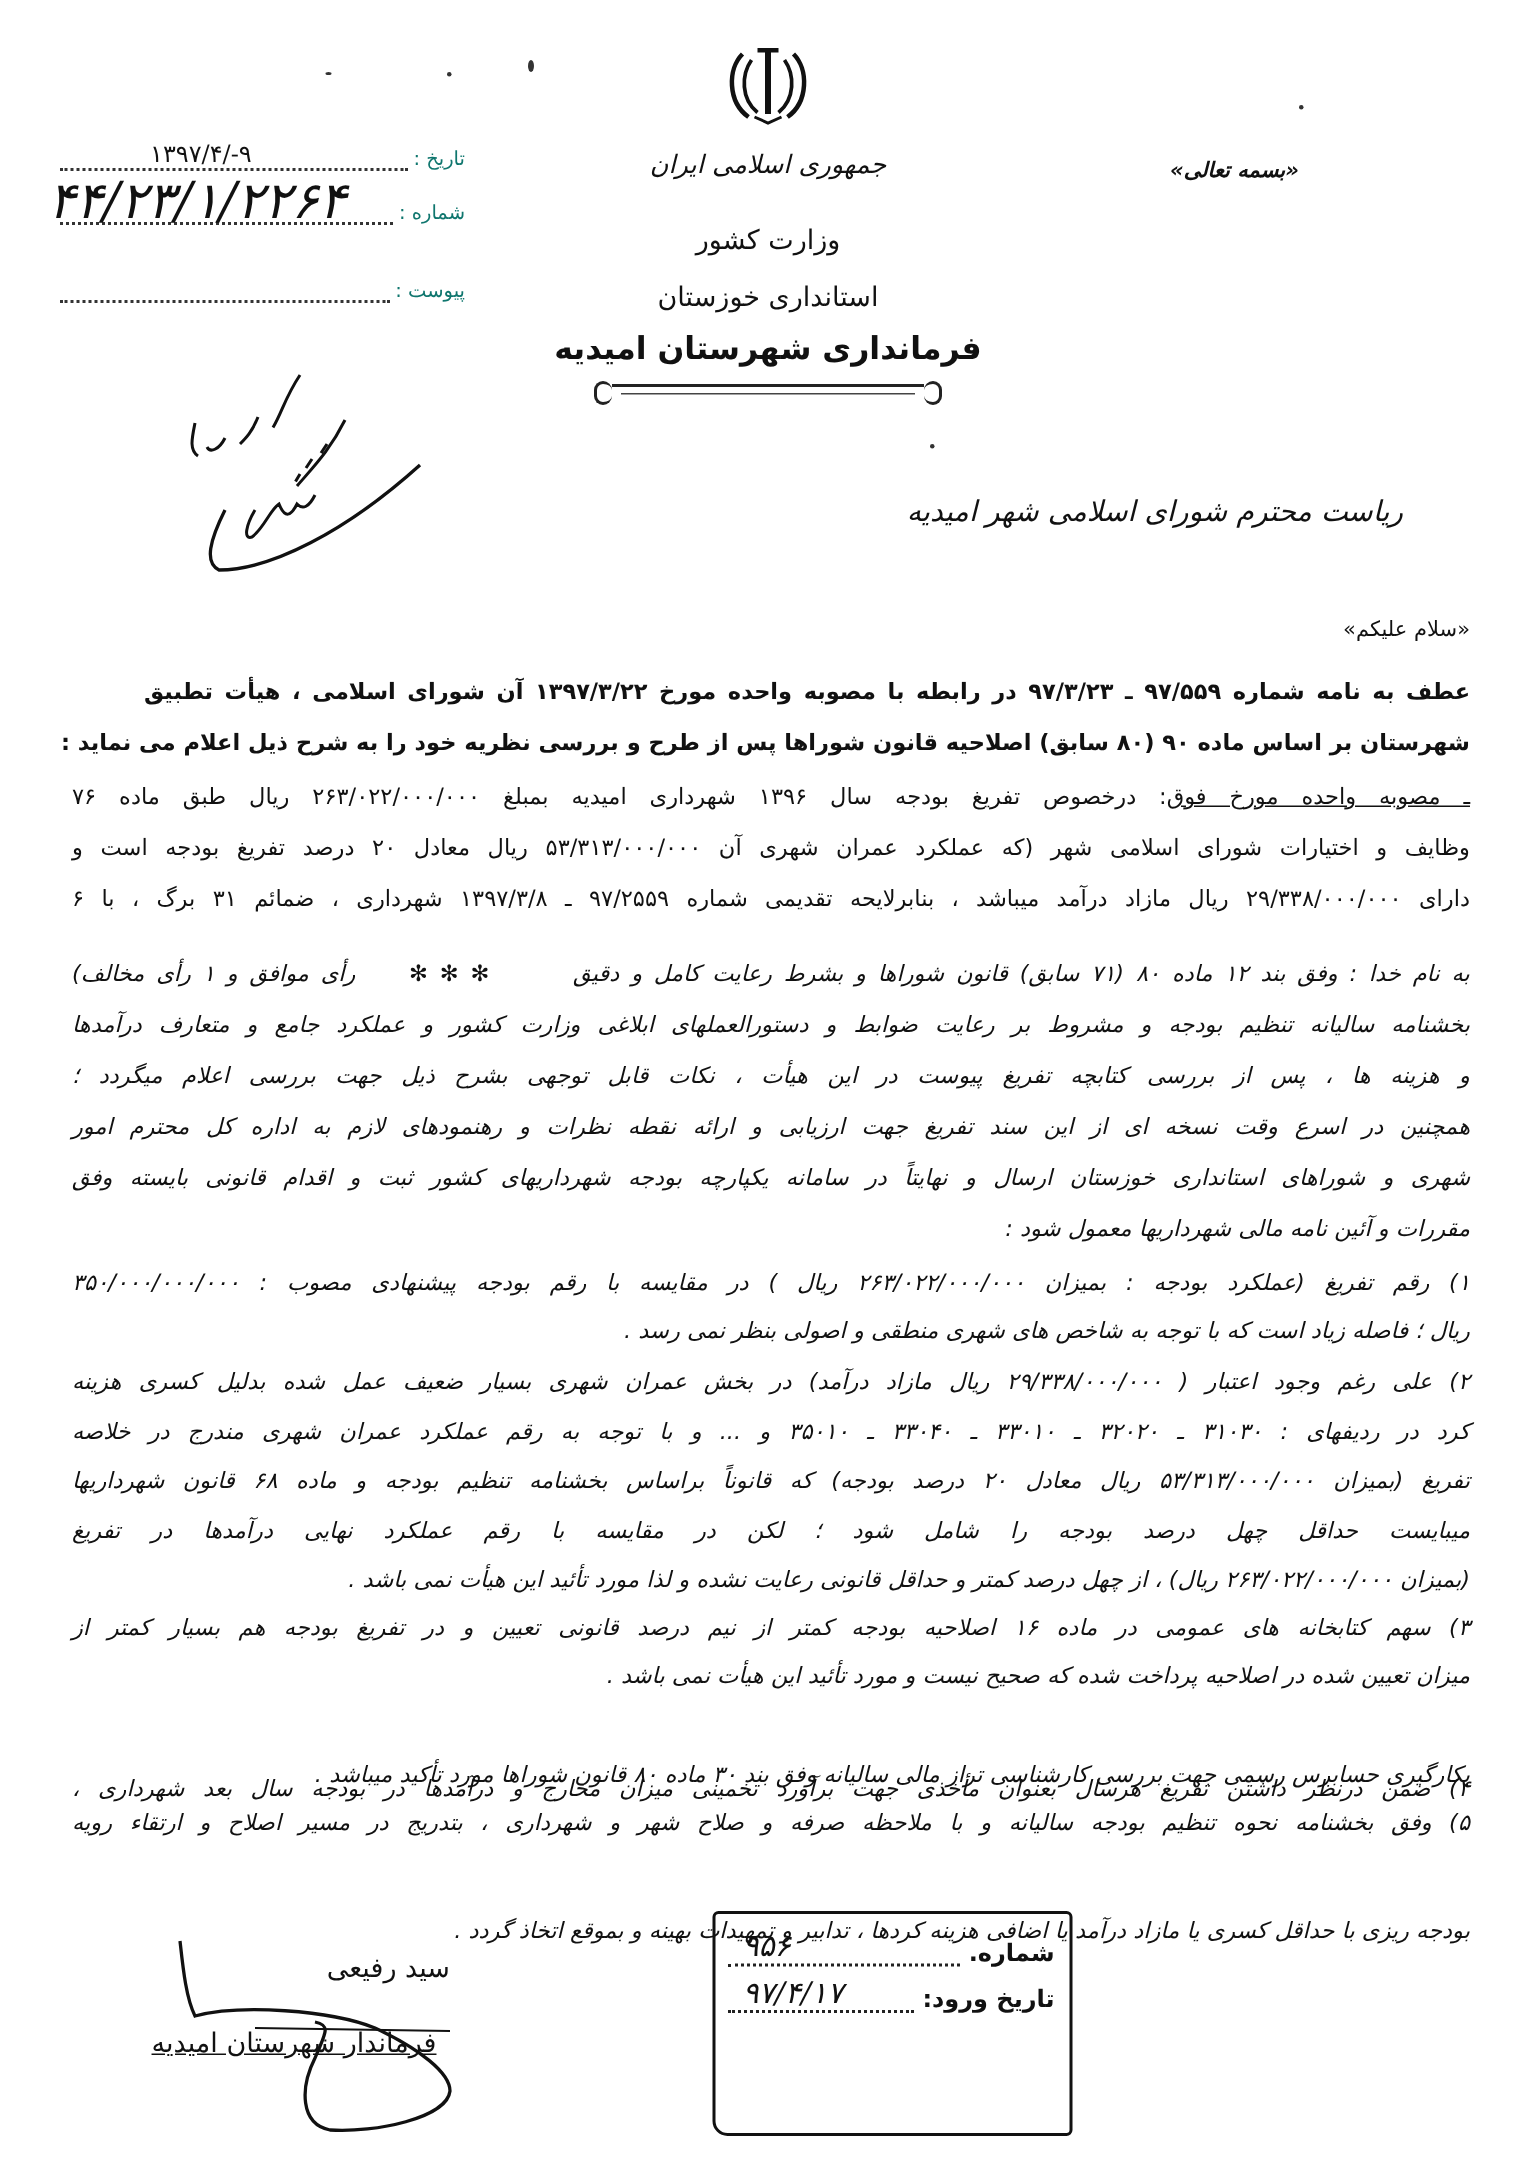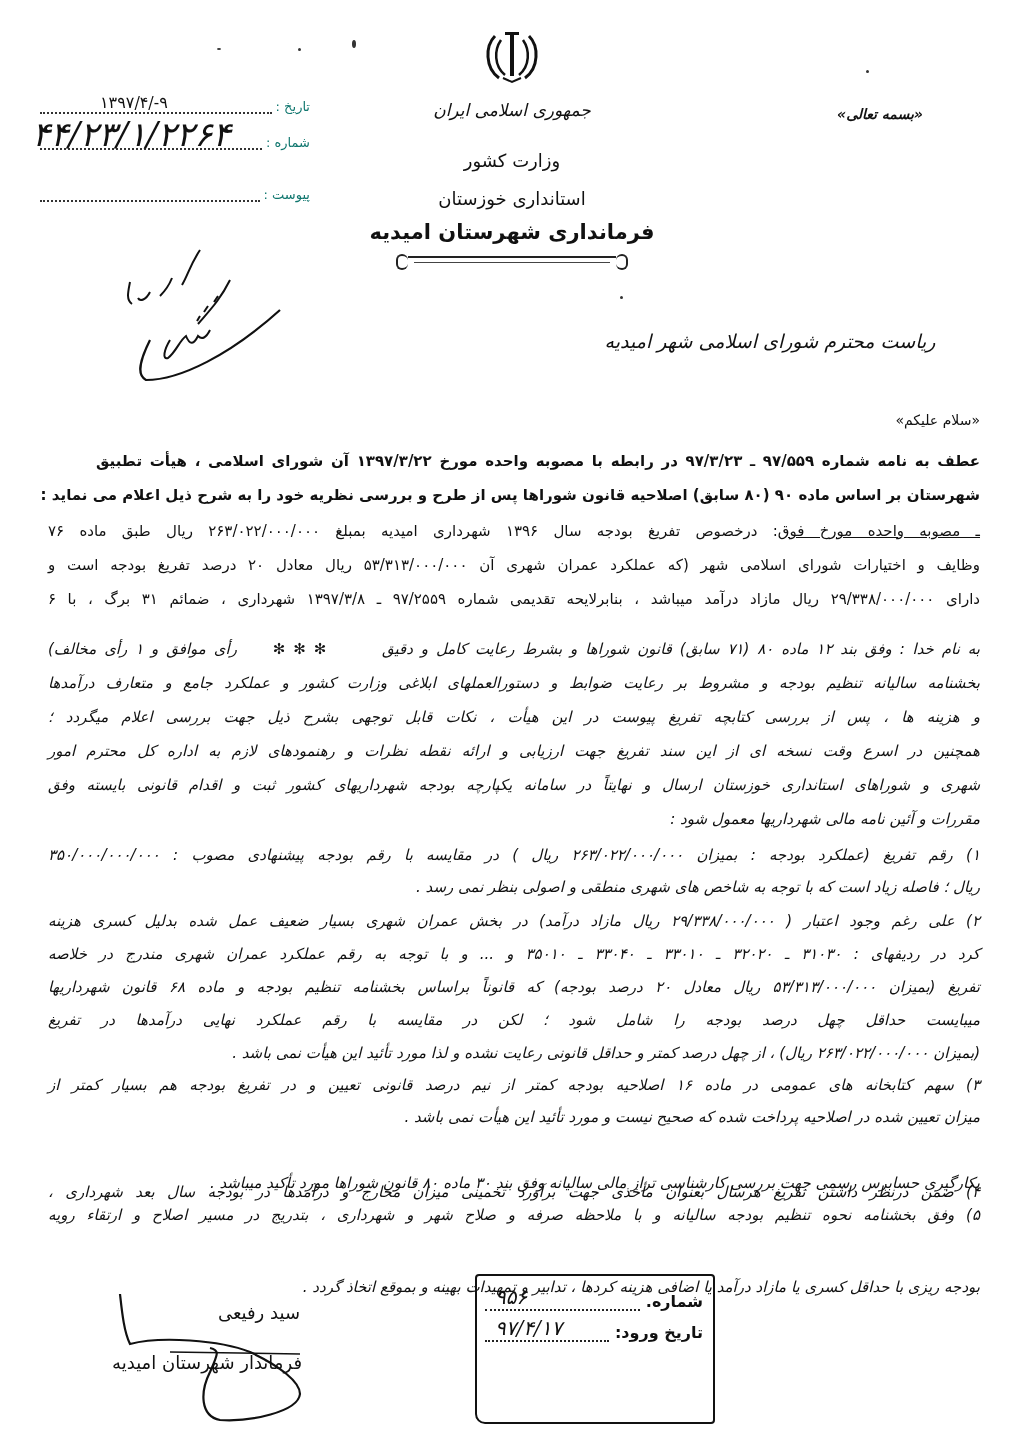--- a/index.html
+++ b/index.html
@@ -2,21 +2,21 @@
 <html><head>
 <meta charset="utf-8">
 <style>
   html, body { margin:0; padding:0; background:#ffffff; }
   body { width:1024px; height:1440px; position:relative; overflow:hidden; color:#111; font-family:"DejaVu Sans", sans-serif; }
   .abs { position:absolute; }
   .rtl { direction:rtl; unicode-bidi:embed; }
 
   
   #emblem { left:481px; top:28px; width:62px; height:56px; }
-  #bismillah { left:780px; top:106px; width:200px; text-align:center; font-size:14px; font-style:italic; font-weight:bold; letter-spacing:-0.5px; }
+  #bismillah { left:780px; top:106px; width:200px; text-align:left; font-size:14px; font-style:italic; font-weight:bold; letter-spacing:-0.5px; }
   #republic { left:420px; top:100px; width:184px; text-align:center; font-size:17px; font-style:italic; }
   #ministry { left:420px; top:150px; width:184px; text-align:center; font-size:18px; }
   #province { left:400px; top:188px; width:224px; text-align:center; font-size:18px; }
   #governorate { left:360px; top:220px; width:304px; text-align:center; font-size:21px; font-weight:bold; }
   #ornament { left:396px; top:254px; width:232px; height:14px; }
   #ornament div { position:absolute; left:12px; right:12px; height:0; border-top:2px solid #222; }
   #ornament .l1 { top:2px; } #ornament .l2 { top:8px; left:18px; right:18px; border-top:1.5px solid #444; }
   #ornament .cap { position:absolute; top:0; width:10px; height:12px; border:2px solid #222; border-radius:6px; }
   #ornament .capL { left:0; border-right:none; } #ornament .capR { right:0; border-left:none; }
 
@@ -40,21 +40,21 @@
   
   .line { position:absolute; left:48px; width:932px; direction:rtl; text-align:justify; text-align-last:justify; white-space:nowrap; font-size:15px; }
   .line.last { text-align-last:right; }
   .bold { font-weight:bold; font-size:15px; }
   .ital { font-style:italic; font-size:15px; }
   #greeting { position:absolute; left:700px; top:412px; width:280px; text-align:right; font-size:14px; direction:rtl; }
   .ul { text-decoration:underline; }
 
   
   #sign-name { left:160px; top:1302px; width:140px; text-align:right; font-size:18px; direction:rtl; }
-  #sign-title { left:90px; top:1352px; width:212px; text-align:right; font-size:18px; direction:rtl; }
+  #sign-title { left:90px; top:1352px; width:212px; text-align:center; font-size:18px; direction:rtl;text-decoration:underline; }
   #signature-scrawl { left:100px; top:1282px; width:240px; height:148px; }
 
   
   #stamp { left:475px; top:1274px; width:240px; height:150px; border:2.5px solid #111; border-radius:4px 4px 4px 10px; box-sizing:border-box; direction:rtl; padding:4px 10px 0 8px; font-size:16px; font-weight:bold; }
   .stamp-row { display:flex; align-items:flex-end; height:31px; }
   .stamp-label { white-space:nowrap; margin-left:6px; }
   .stamp-val { flex:1; border-bottom:2px dotted #222; height:18px; position:relative; }
   .stamp-val span { position:absolute; left:10px; bottom:0; direction:ltr; font-weight:normal; font-style:italic; font-family:"DejaVu Serif", serif; font-size:20px; }
   .stamp-title { height:28px; text-align:right; font-size:15px; }
 

